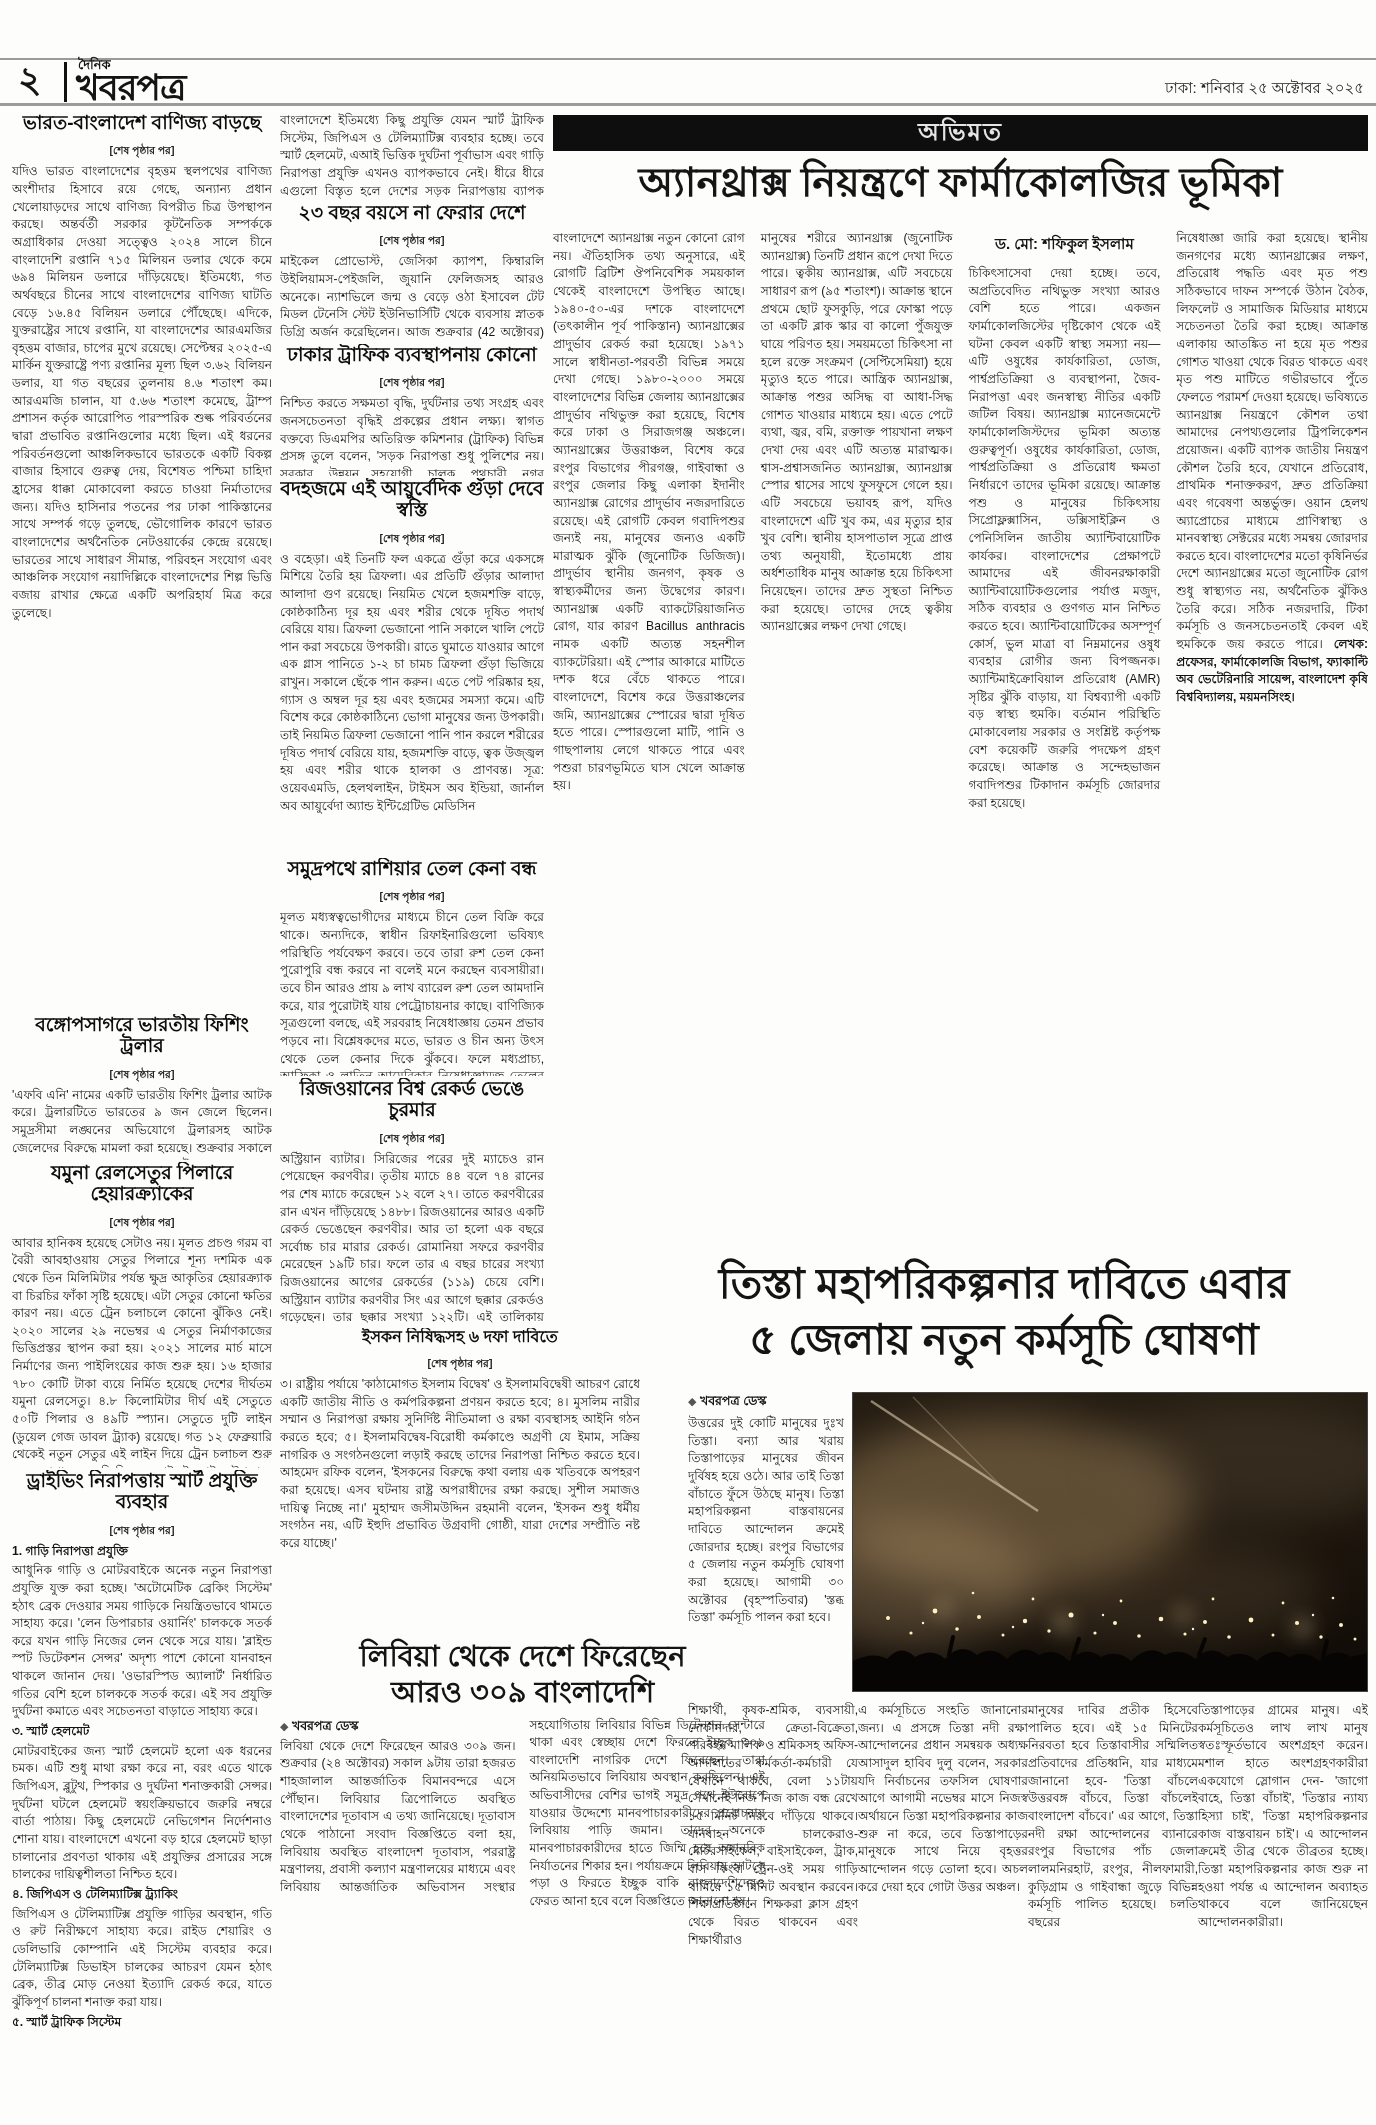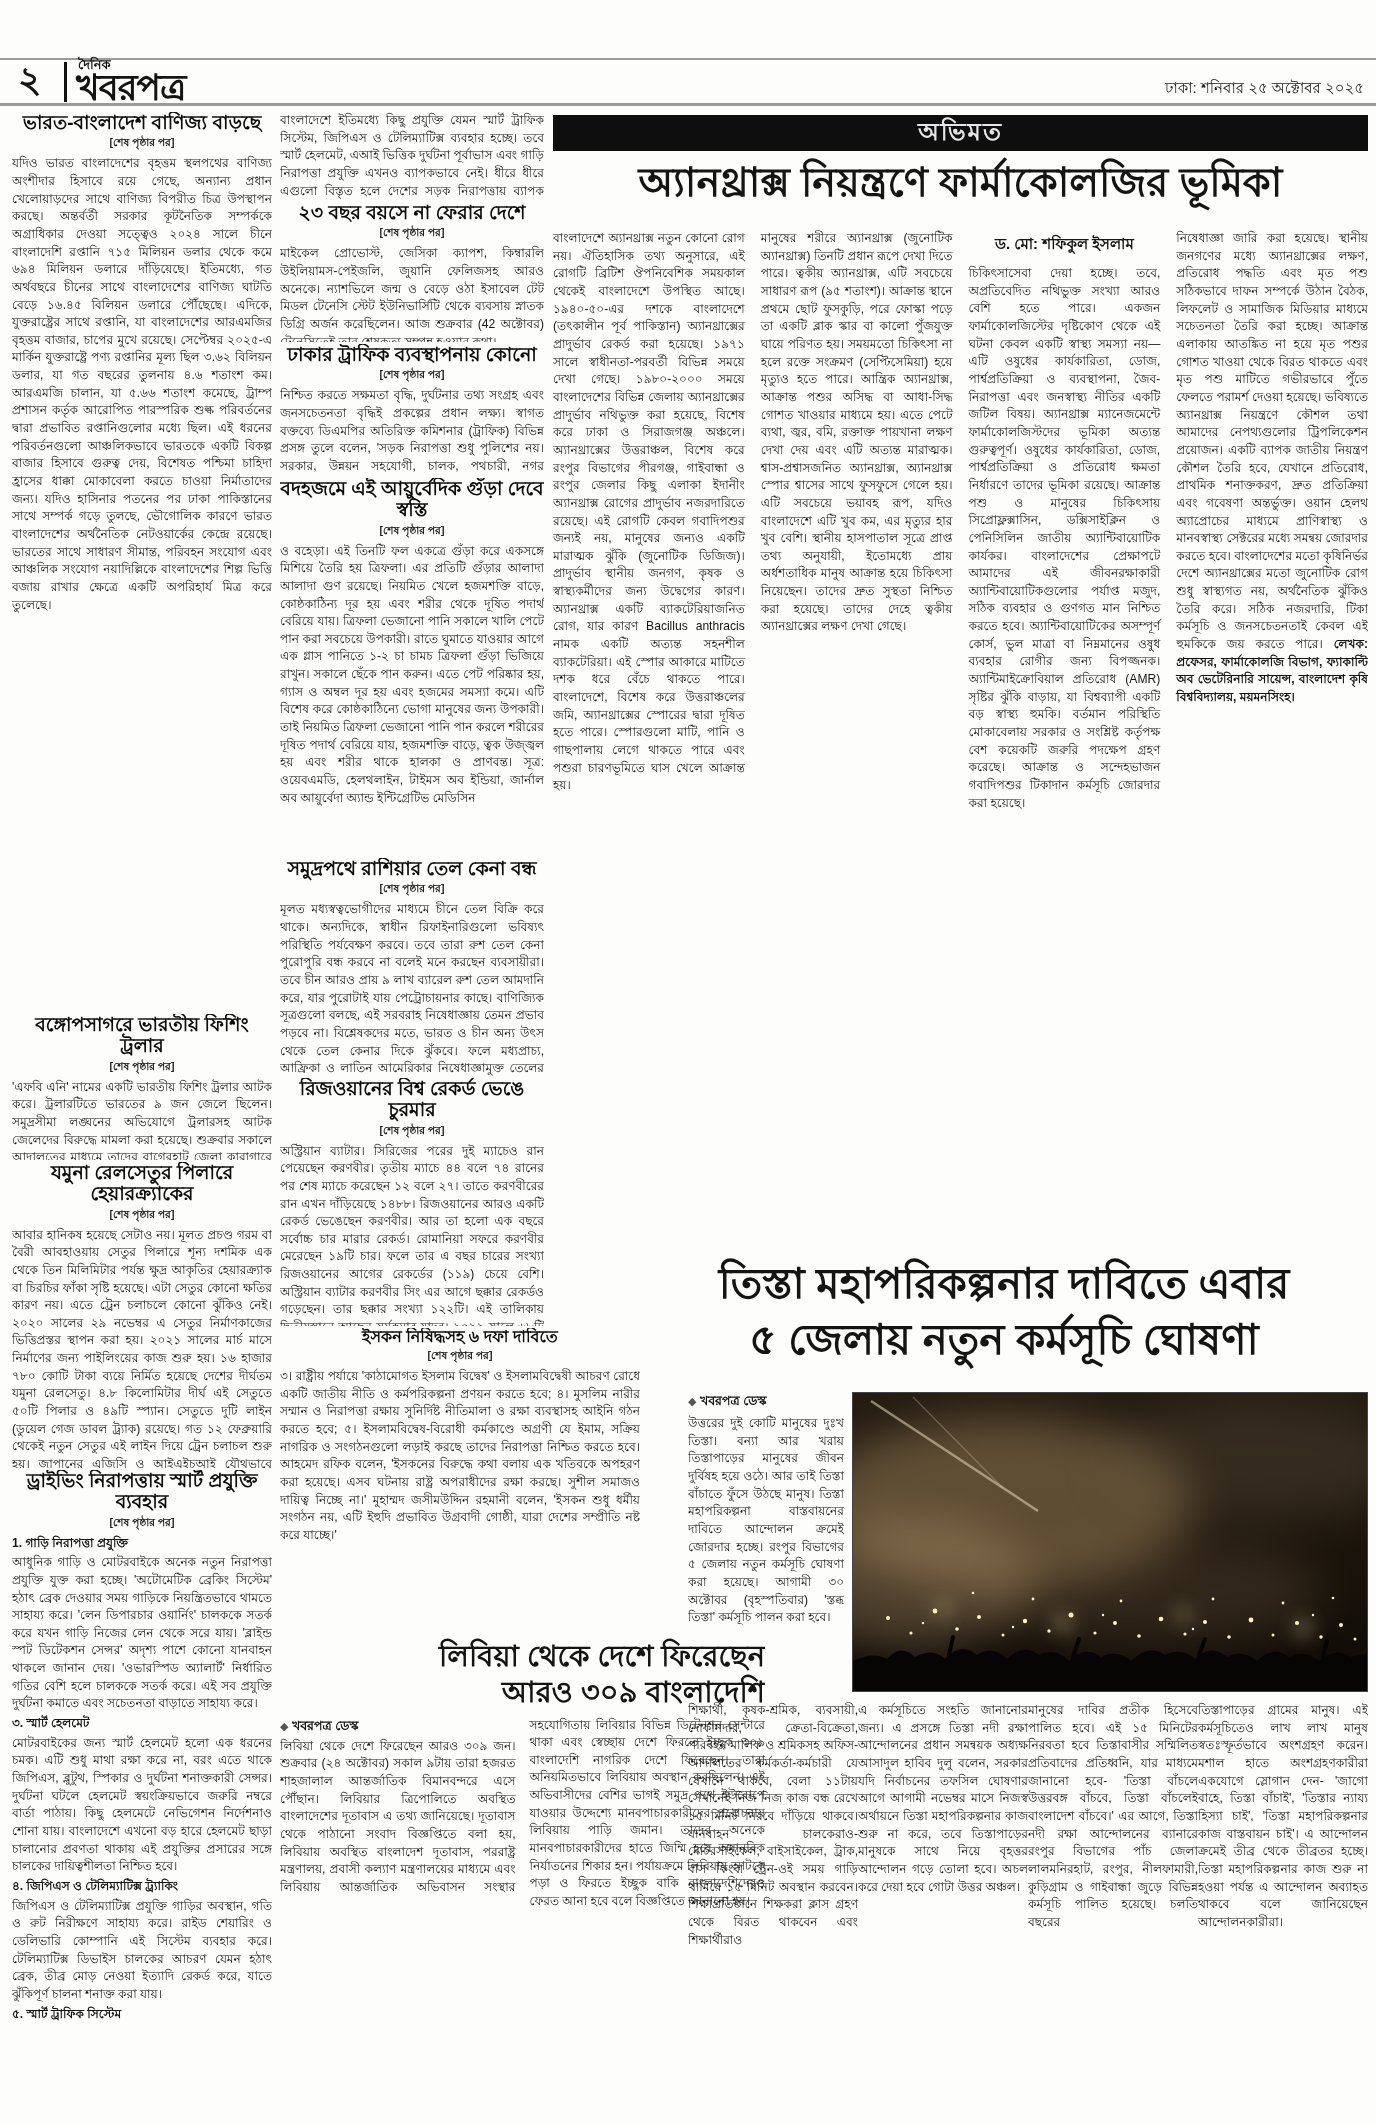--- a/index.html
+++ b/index.html
@@ -7,40 +7,40 @@
         font-family:"Liberation Sans","DejaVu Sans",sans-serif;overflow:hidden;}
   .abs{position:absolute;}
   .rule{position:absolute;left:0;width:1376px;background:#9b9b9b;}
   .pagenum{font-size:36px;font-weight:bold;line-height:1;}
   .mast-top{font-size:13px;font-weight:bold;line-height:1;font-family:Liberation Serif, serif;}
   .mast{font-size:36px;font-weight:900;line-height:1;letter-spacing:-1px;}
   .dateline{font-size:15px;color:#222;}
   .vbar{position:absolute;background:#111;}
   .headline{font-weight:bold;text-align:center;line-height:1.12;color:#0d0d0d;}
   .h-col{font-size:19px;}
-  .cont-tag{display:block;text-align:center;font-size:10.5px;font-weight:bold;margin:2px 0 3px;color:#222;}
+  .cont-tag{display:block;text-align:center;font-size:10.5px;font-weight:bold;margin:10px 0 3px;color:#222;}
   .body-text{font-size:12.1px;line-height:1.46;text-align:justify;overflow-wrap:break-word;}
   .body-text p{margin:0 0 2px 0;}
   .clip{overflow:hidden;}
   .art{position:absolute;}
   .subhead{font-weight:bold;}
   .opinion-bar{background:#0e0e0e;color:#e5e5e5;display:flex;align-items:center;justify-content:center;
                font-size:24px;font-weight:bold;letter-spacing:2px;}
   .opinion-head{font-size:40px;font-weight:900;text-align:center;line-height:1.1;}
   .op-cols{display:flex;gap:16px;}
   .op-col{flex:1;}
   .op-byline{font-size:15px;font-weight:bold;text-align:center;margin:2px 0 8px 0;}
   .author-note{font-weight:bold;}
   .teesta-head{font-size:42px;font-weight:900;text-align:center;line-height:1.33;}
   .desk{font-size:12.5px;font-weight:bold;margin-bottom:3px;}
   .desk .diamond{color:#555;font-size:11px;}
   .two-cols{column-count:2;column-gap:14px;}
   .four-cols{display:flex;}
   .four-cols>div{flex:1;}
-  .big-head-2l{font-size:29px;font-weight:900;text-align:right;line-height:1.25;}
+  .big-head-2l{font-size:29px;font-weight:900;text-align:center;line-height:1.25;}
   .photo-frame{position:absolute;border:1px solid #444;box-sizing:border-box;background:#15100b;}
 </style>
 </head>
 <body>
 
 <div class="page">
 
   <div class="rule" style="top:58px;height:2px;"></div>
   <div class="rule" style="top:103px;height:3px;"></div>
 

